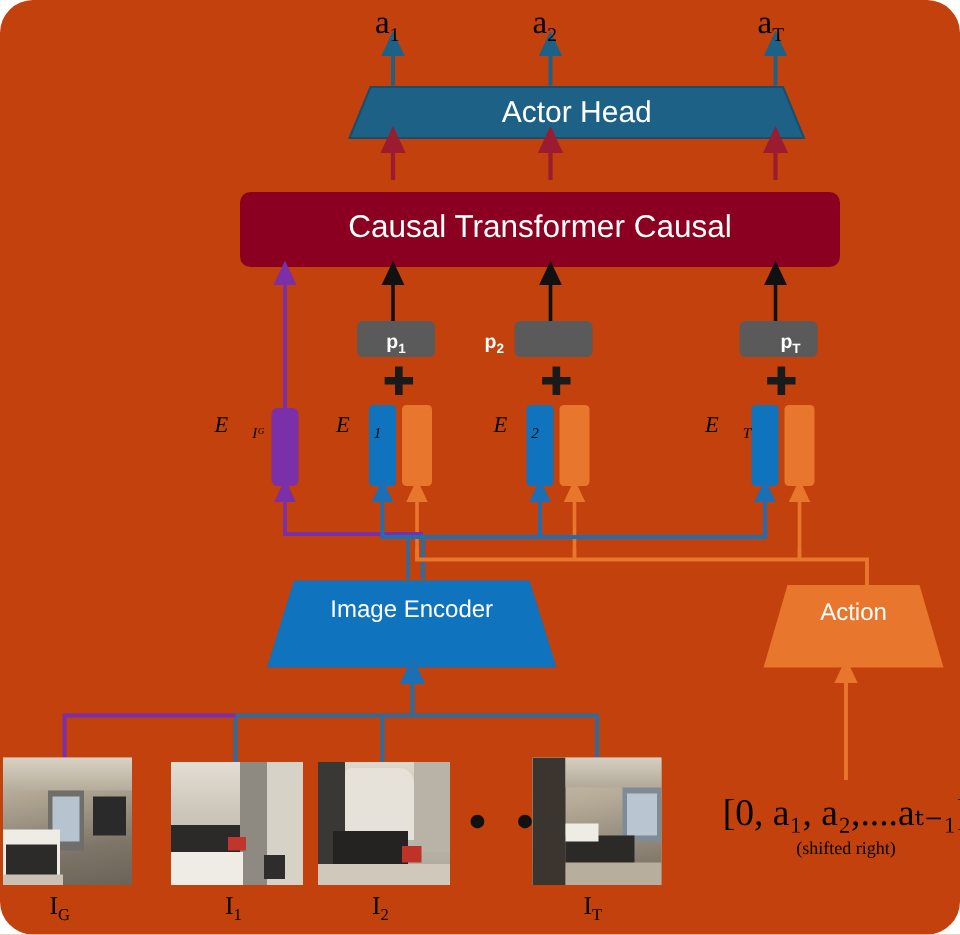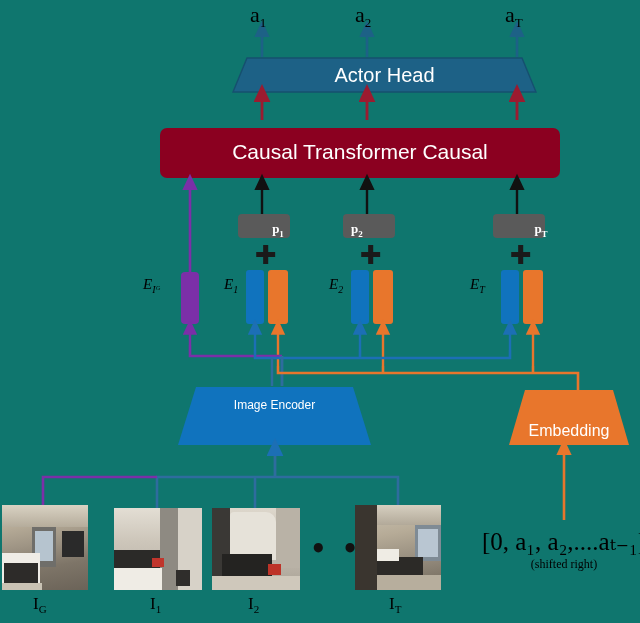--- a/index.html
+++ b/index.html
@@ -8,22 +8,23 @@
     padding: 0;
     background: #ffffff;
   }
   body {
     font-family: "Liberation Sans", sans-serif;
   }
   #stage {
     position: relative;
     width: 640px;
     height: 623px;
-    background: #0f766e;
+    background: #c2410c;
     overflow: hidden;
+    border-radius: 22px;
   }
   #svg-layer {
     position: absolute;
     left: 0;
     top: 0;
     width: 640px;
     height: 623px;
   }
   .lbl {
     position: absolute;
@@ -39,27 +40,27 @@
     font-size: 13px;
   }
   .e-label {
     font-size: 15px;
     font-style: italic;
     color: #000;
     font-family: "Liberation Serif", "DejaVu Serif", serif;
   }
   .e-label sub {
     font-size: 10px;
+    margin-left: 16px;
   }
   .p-text {
     font-size: 13px;
     color: #ffffff;
-    font-family: Liberation Serif, serif;
+    font-family: Liberation Sans, sans-serif;
     font-weight: 600;
-    margin-left: 28px;
   }
   .p-text sub { font-size: 9px; }
   .box-text {
     position: absolute;
     color: #ffffff;
     text-align: center;
     pointer-events: none;
     font-family: "Liberation Sans", sans-serif;
   }
   .img-label {
@@ -241,23 +242,23 @@
   <div class="lbl e-label" style="left:224px; top:276px;">
     <span>E</span><sub>1</sub>
   </div>
   <div class="lbl e-label" style="left:329px; top:276px;">
     <span>E</span><sub>2</sub>
   </div>
   <div class="lbl e-label" style="left:470px; top:276px;text-align:center;">
     <span>E</span><sub>T</sub>
   </div>
 
-  <div class="box-text" style="left:178px; top:398px; width:193px; font-size:12px;">Image Encoder</div>
-
-  <div class="box-text" style="left:504px; top:422px; width:130px; font-size:16px;">Embedding</div>
+  <div class="box-text" style="left:178px; top:398px; width:193px; font-size:16px;">Image Encoder</div>
+
+  <div class="box-text" style="left:509px; top:400px; width:120px; font-size:16px;">Action</div>
 
   <div class="thumb" style="left:2px; top:505px; width:86px; height:85px;">
     <div class="px" style="left:0;top:0;width:86px;height:85px;background:linear-gradient(170deg,#cfc6b6 0%,#b8ad99 22%,#9e9484 45%,#7e7568 70%,#6b6358 100%);"></div>
     <div class="px" style="left:0;top:0;width:86px;height:22px;background:linear-gradient(180deg,#d9d2c3,#b5ac9b);"></div>
     <div class="px" style="left:30px;top:22px;width:24px;height:40px;background:#6f6e6a;"></div>
     <div class="px" style="left:33px;top:26px;width:18px;height:30px;background:#b6c4cf;"></div>
     <div class="px" style="left:60px;top:26px;width:22px;height:26px;background:#2a2a2a;"></div>
     <div class="px" style="left:0;top:48px;width:38px;height:37px;background:#efece6;"></div>
     <div class="px" style="left:2px;top:58px;width:34px;height:22px;background:#2d2b29;"></div>
     <div class="px" style="left:0;top:78px;width:40px;height:7px;background:#c9c2b4;"></div>

